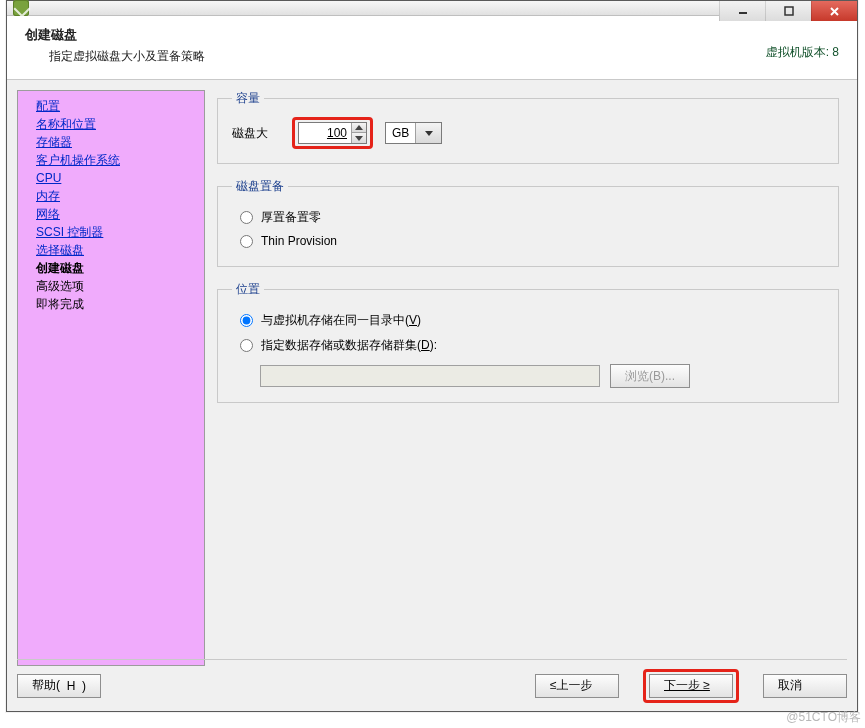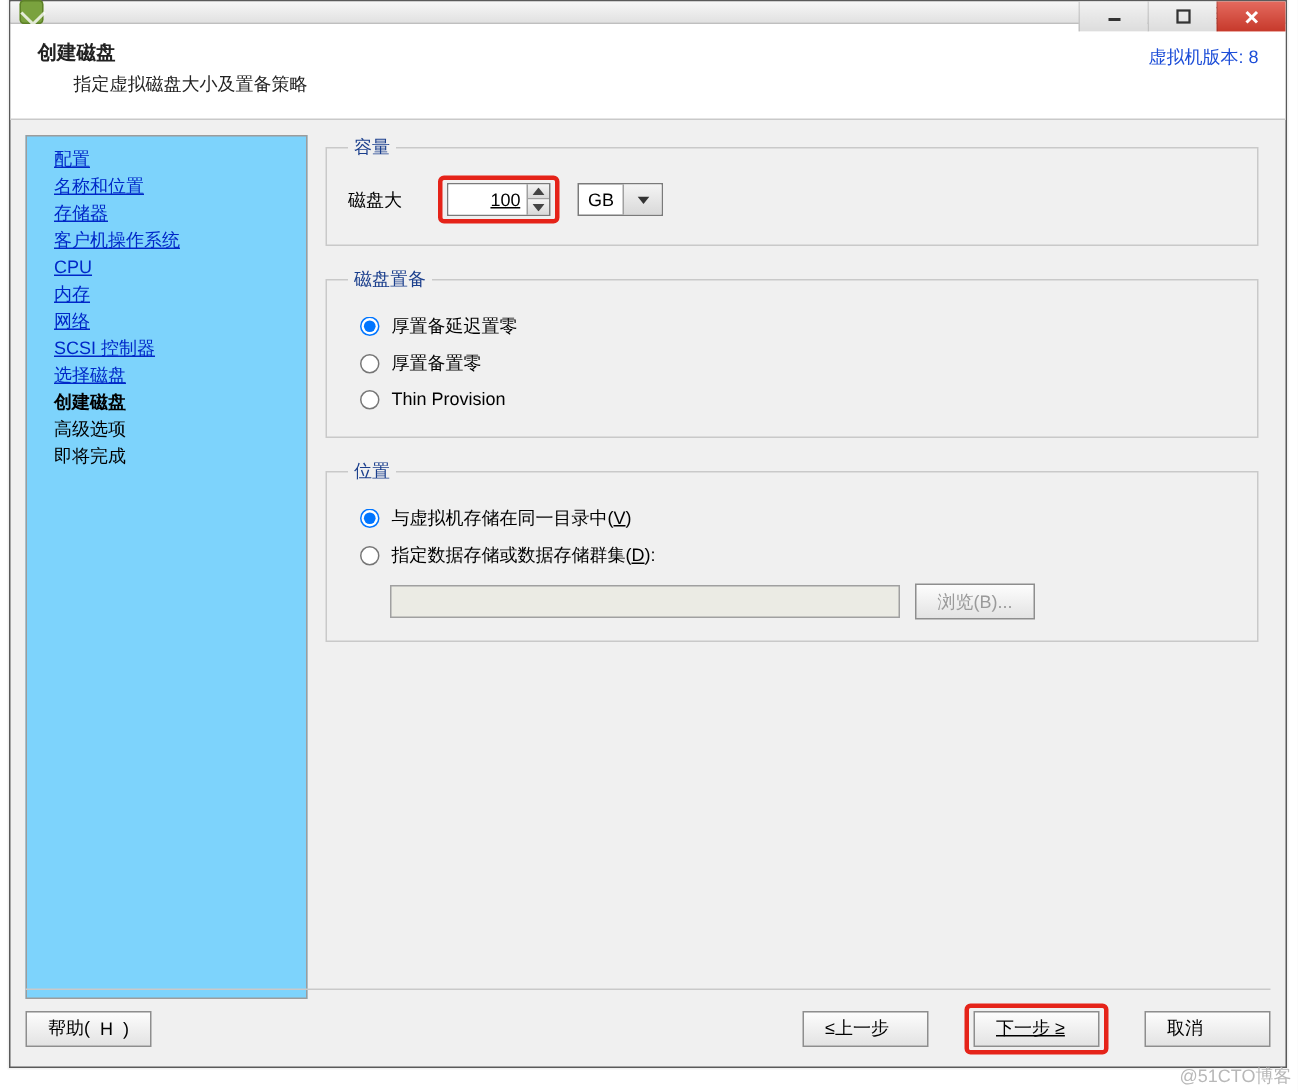--- a/index.html
+++ b/index.html
@@ -37,27 +37,27 @@
   }
   .winbtn.close { background: linear-gradient(#e46a5e,#c6392b); }
   .winbtn svg { display: block; }
 
   .header-strip {
     background: #fff; padding: 10px 18px 14px; border-bottom: 1px solid #c9c9c9;
     display: flex; justify-content: space-between; align-items: flex-start;
   }
   .hdr-title { font-size: 13px; font-weight: bold; color: #222; }
   .hdr-sub { font-size: 12px; color: #222; padding-left: 24px; margin-top: 4px; }
-  .hdr-version { font-size: 12px; color: #1d4ed8; white-space: nowrap; margin-top: 4px; }
+  .hdr-version { font-size: 12px; color: #14532d; white-space: nowrap; margin-top: 18px; }
 
   .body {
     display: flex; padding: 10px 10px 0 10px; height: 586px;
   }
   .sidebar {
-    width: 188px; background: #7dd3fc; border: 1px solid #9c9c9c; padding: 6px 10px 6px 18px;
+    width: 188px; background: #f0abfc; border: 1px solid #9c9c9c; padding: 6px 10px 6px 18px;
     height: 100%; overflow: hidden;
   }
   .sidebar a { color: #0028c8; text-decoration: underline; display: block; line-height: 18px; cursor: pointer; }
   .sidebar .current { font-weight: bold; color: #000; line-height: 18px; text-decoration: none; }
   .sidebar .plain { color: #000; line-height: 18px; }
 
   .main { flex: 1; padding: 0 0 0 12px; height: 100%; }
   fieldset.grp {
     border: 1px solid #c9c9c9; margin: 0 8px 14px 0; padding: 10px 14px 14px 14px;
     position: relative;
@@ -196,24 +196,20 @@
                     <polygon points="0,0 8,0 4,5" fill="#333"></polygon>
                   </svg>
                 </span>
             </span>
           </div>
         </fieldset>
 
         <fieldset class="grp">
           <legend>磁盘置备</legend>
           <label class="radio-row">
-            <input type="radio" name="prov" checked="" style="">
-            <span>厚置备延迟置零</span>
-          </label>
-          <label class="radio-row">
             <input type="radio" name="prov" style="">
             <span>厚置备置零</span>
           </label>
           <label class="radio-row">
             <input type="radio" name="prov" style="">
             <span>Thin Provision</span>
           </label>
         </fieldset>
 
         <fieldset class="grp">

